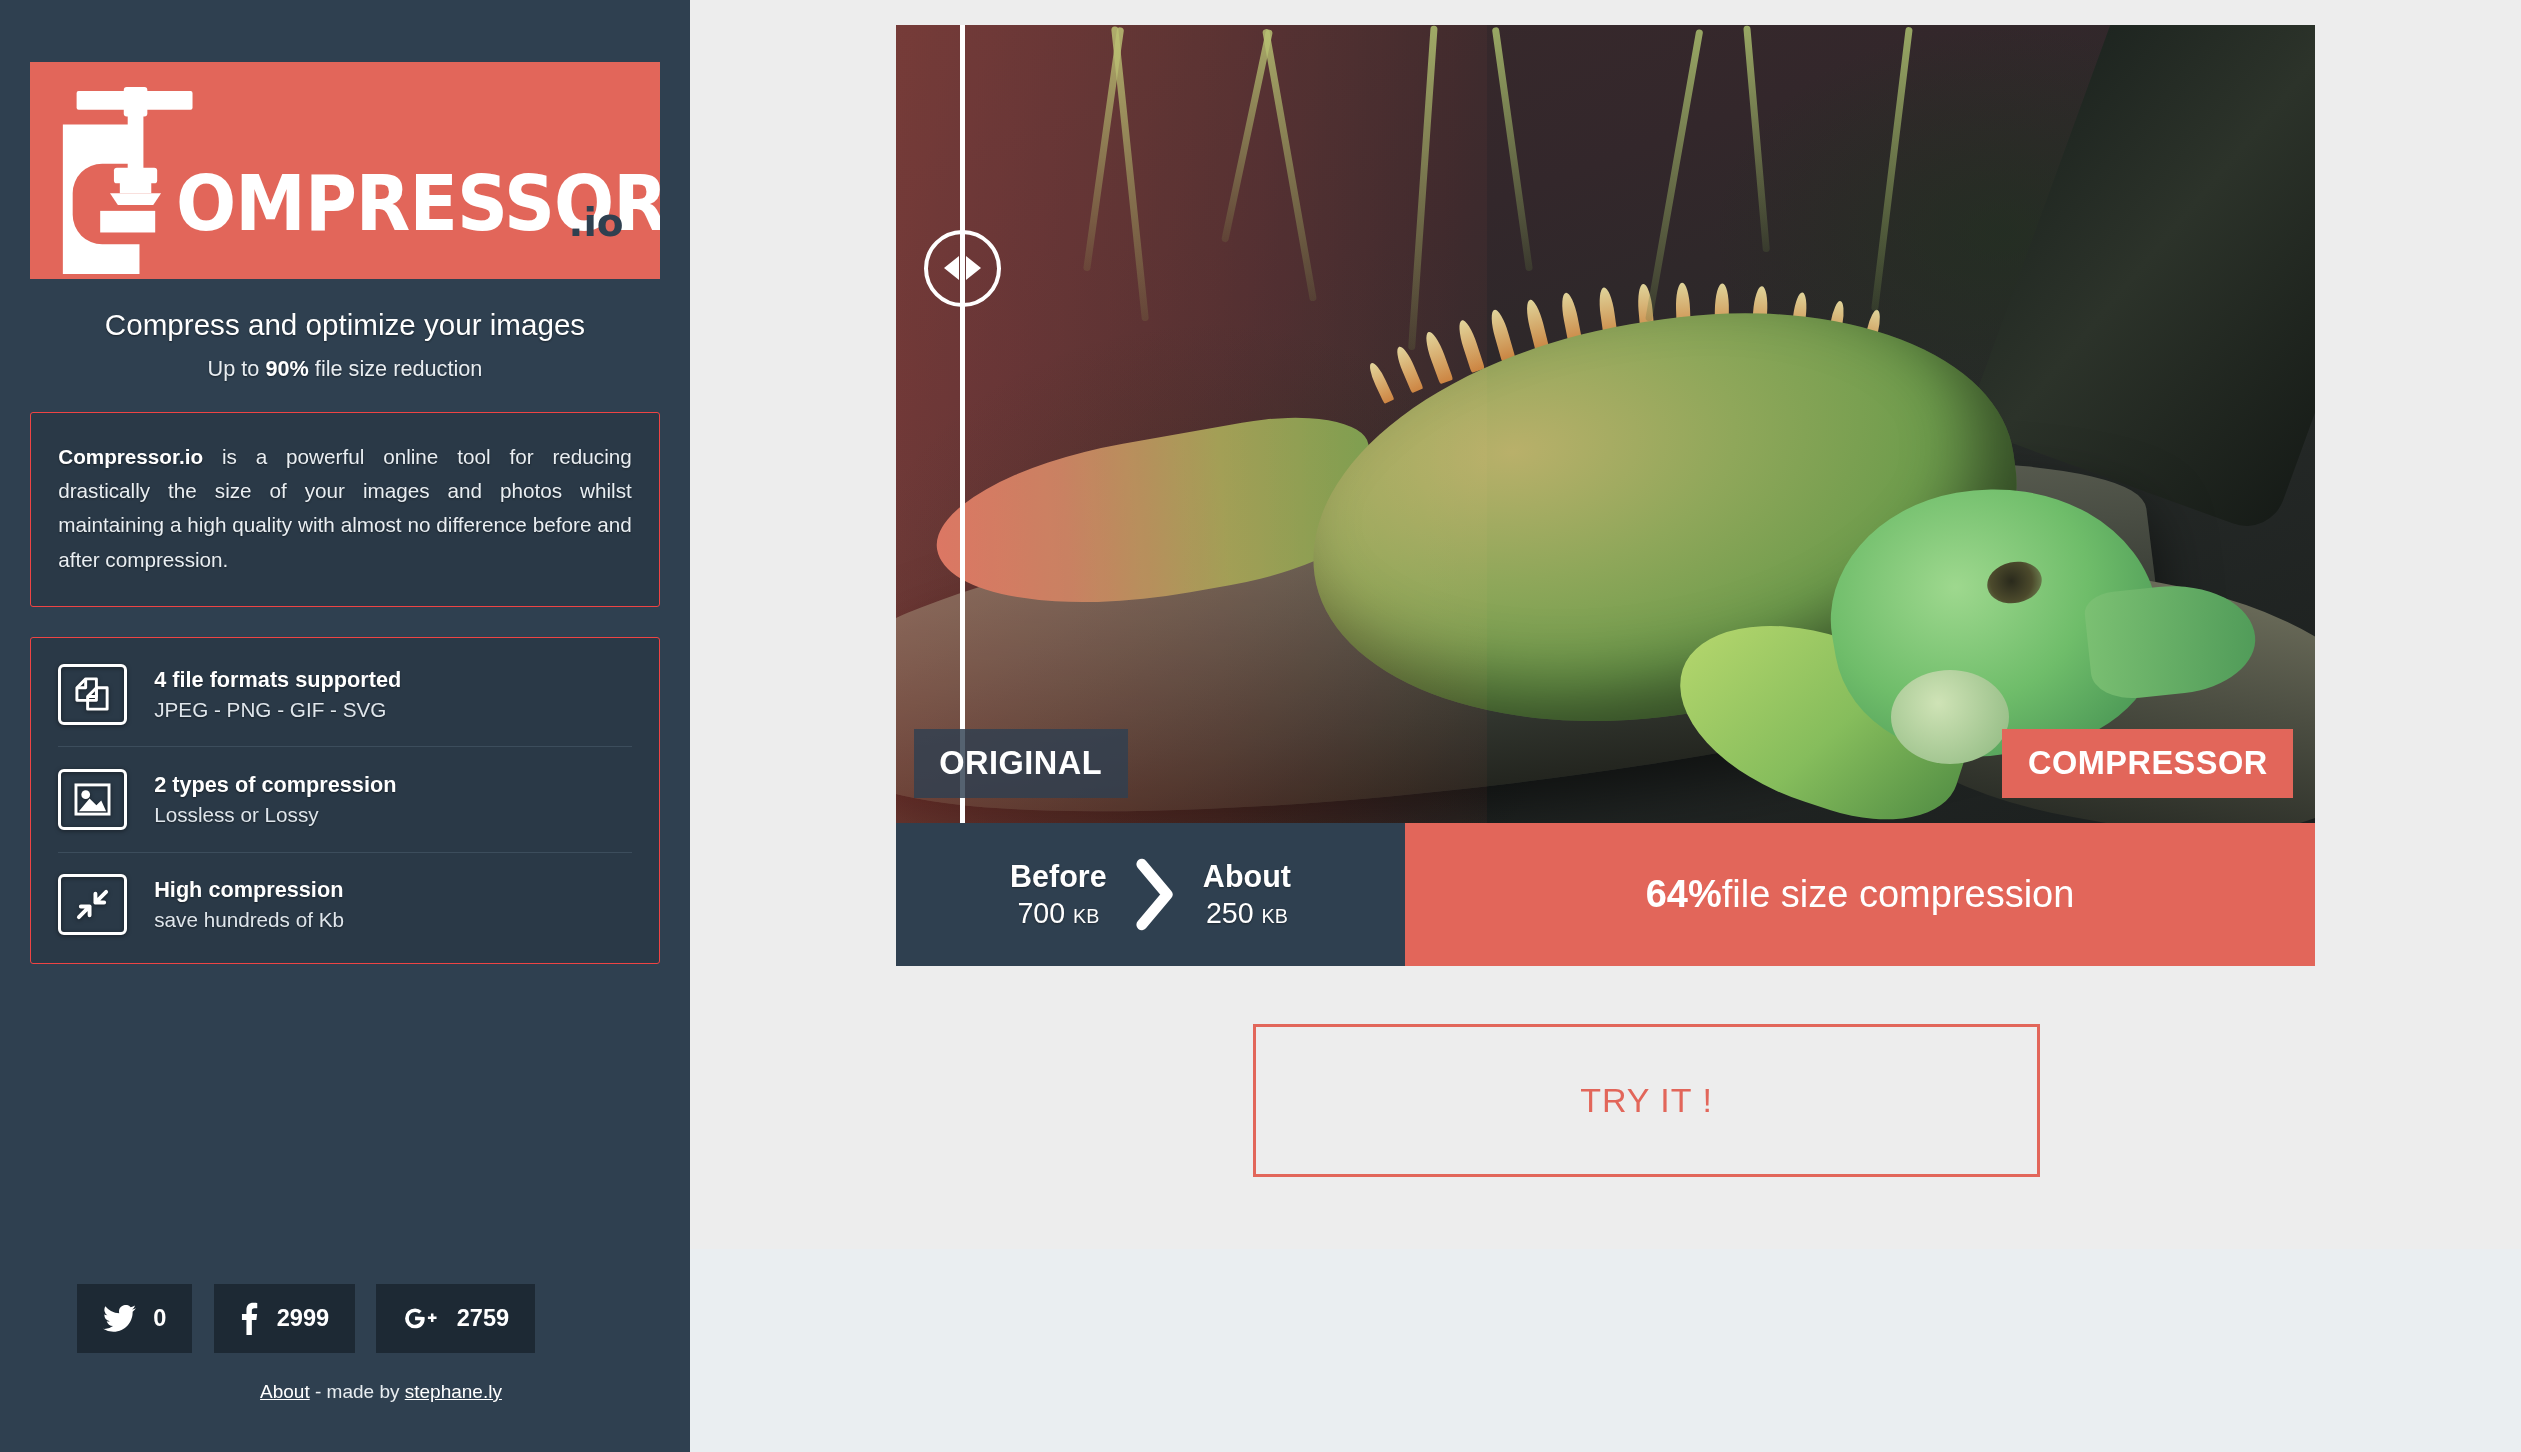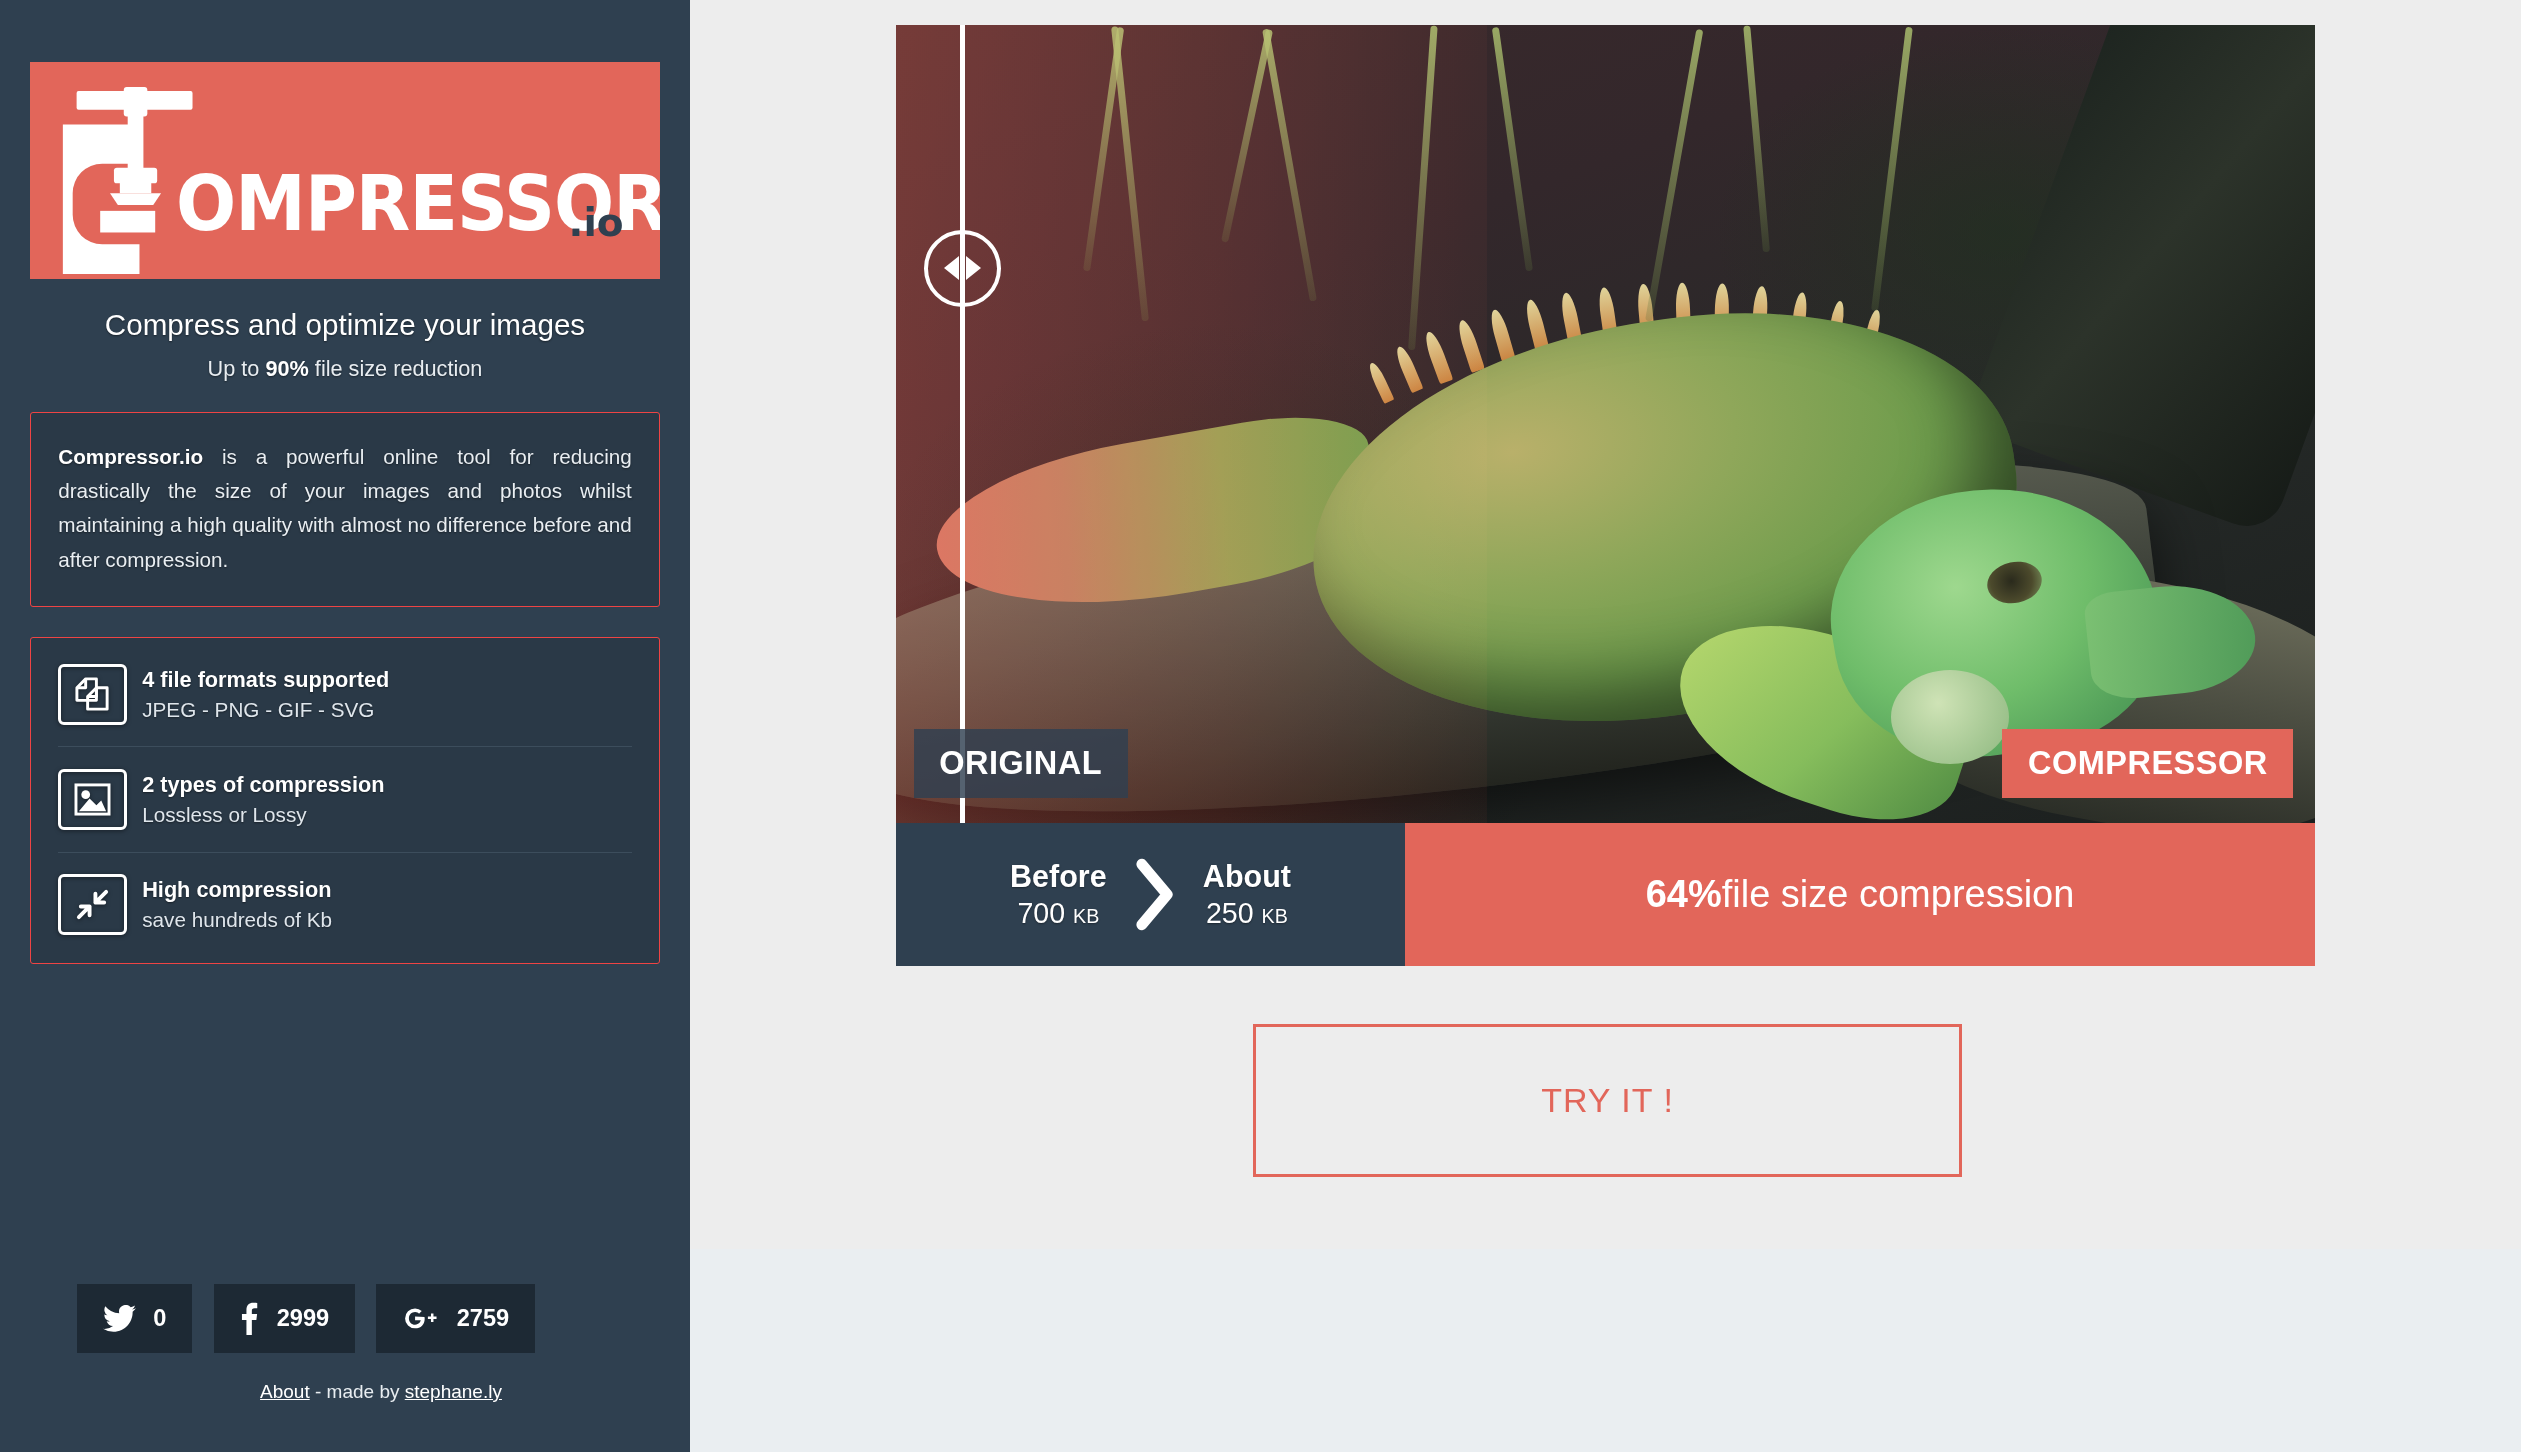--- a/index.html
+++ b/index.html
@@ -60,21 +60,21 @@
   }
   #about-panel { padding: 27.6px 27.6px 29.6px 27.6px; }
   #about-text {
     color: #e9eef2; font-size: 20.7px; line-height: 1.65;
     text-align: justify; text-shadow: 0 1px 2px rgba(0,0,0,.45);
   }
   #about-text b { color: #ffffff; }
   #features-panel { padding: 3.9px 27.6px 5.9px 27.6px; }
   .feature-row {
     display: flex; align-items: center;
-    padding: 21.7px 0; gap: 15px;
+    padding: 21.7px 0; gap: 27px;
     border-bottom: 1px solid #3c4d5c;
   }
   .feature-row:last-child { border-bottom: none; }
   .feature-icon {
     width: 69px; height: 61px; flex: 0 0 69px;
     border: 3px solid #ffffff; border-radius: 5.9px;
     display: flex; align-items: center; justify-content: center;
     filter: drop-shadow(0 1px 2px rgba(0,0,0,.5));
   }
   .feature-title {
@@ -241,21 +241,21 @@
   .stat-value { font-size: 28.6px; margin-top: 3.9px; text-shadow: 0 1px 2px rgba(0,0,0,.4); }
   .stat-value small { font-size: 19.7px; }
   #stats-right {
     flex: 1; background: #e2665a;
     display: flex; align-items: center; justify-content: center;
     color: #ffffff; font-size: 38px;
   }
   #stats-right b { font-weight: bold; }
   #try-button {
     position: absolute; left: 1253px; top: 1024px;
-    width: 709px; height: 153px;
+    width: 787px; height: 153px;
     border: 3px solid #e2665a; background: transparent;
     color: #e2665a; font-size: 34px; letter-spacing: 1px;
     display: flex; align-items: center; justify-content: center;
     cursor: pointer; font-family: "Liberation Sans", sans-serif;
   }
 </style>
 </head>
 <body>
 
 <div id="bg-lower"></div>

